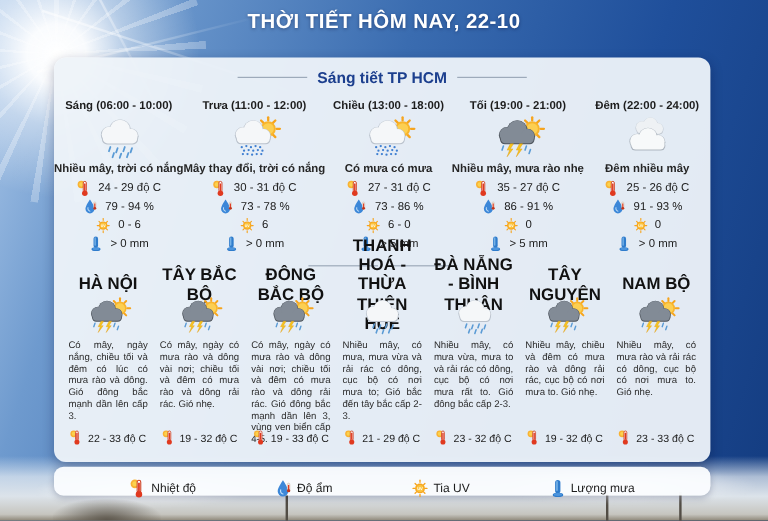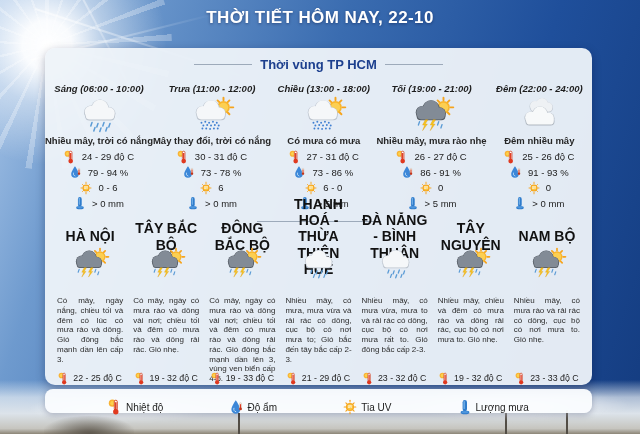--- a/index.html
+++ b/index.html
@@ -35,36 +35,36 @@
   
   .card{position:absolute;left:45px;top:48px;width:547px;height:337px;border-radius:10px;
        background:rgba(238,243,249,.95);box-shadow:0 3px 10px rgba(0,10,50,.3);}
   .sec-head{display:flex;align-items:center;justify-content:center;gap:8px;
        color:#1c3f8e;font-weight:bold;font-size:13px;}
   .sec-head .line{width:58px;height:1px;background:#9daaba;}
   .hcm-head{padding-top:9px;}
   
   .hcm-row{display:flex;margin-top:4px;}
   .period{flex:1;display:flex;flex-direction:column;align-items:center;}
-  .ptime{font-size:9.5px;font-weight:bold;color:#1d1d1d;margin-top:7px;font-style:italic;}
+  .ptime{font-size:9.5px;font-weight:bold;color:#1d1d1d;margin-top:7px;}
   .wicon{width:46px;height:38px;margin-top:2px;}
   .wicon svg{width:100%;height:100%;}
   .pdesc{font-size:9.5px;font-weight:600;color:#262626;margin:1px 0 3px;white-space:nowrap;}
   .stat{display:flex;align-items:center;gap:6px;height:15.5px;}
   .sicon{width:12px;height:14px;display:inline-block;}
   .sicon svg{width:100%;height:100%;}
   .sval{font-size:9.5px;color:#222;}
   
   .reg-head{padding-top:10px;}
   .regions-row{display:flex;margin-top:5px;padding:0 7px;}
   .region{flex:1;display:flex;flex-direction:column;align-items:center;padding:0 5px;}
   .rname{font-size:14px;font-weight:bold;color:#111;text-align:center;line-height:1.15;
        height:19px;display:flex;align-items:center;justify-content:center;}
   .region .wicon{width:40px;height:33px;margin-top:1px;}
-  .rdesc{font-size:8px;line-height:1.22;color:#2c2c2c;text-align:justify;height:73px;margin-top:16px;width:100%;}
+  .rdesc{font-size:8px;line-height:1.22;color:#2c2c2c;text-align:justify;height:73px;margin-top:3px;width:100%;}
   .rtemp{display:flex;align-items:center;gap:4px;margin-top:2px;}
   .rtemp .sicon{width:11px;height:13px;}
   .rtemp .sval{font-size:8.8px;}
   
   .legend{position:absolute;left:45px;top:389px;width:547px;height:24px;border-radius:8px;
        background:rgba(250,252,254,.96);box-shadow:0 2px 6px rgba(0,10,50,.25);
        display:flex;align-items:center;justify-content:space-around;padding:0 30px;box-sizing:border-box;}
   .legend-item{display:flex;align-items:center;gap:4px;margin-top:12px;}
   .legend-item .sicon{width:14px;height:16px;}
   .legend-item .llabel{font-size:10px;color:#1d1d1d;}
@@ -84,21 +84,21 @@
     <div class="pole pole1"></div>
     <div class="pole pole2"></div>
     <div class="pole pole3"></div>
   </div>
 
   <div class="title">THỜI TIẾT HÔM NAY, 22-10</div>
 
   <div class="card">
     <div class="sec-head hcm-head">
       <span class="line"></span>
-      <span>Thời vùng TP HCM</span>
+      <span>Sáng tiết TP HCM</span>
       <span class="line"></span>
     </div>
 
     <div class="hcm-row">
 
       <div class="period">
         <div class="ptime">Sáng (06:00 - 10:00)</div>
         <div class="wicon"><svg viewBox="0 0 44 38">
               <g fill="#bac2cc">
                 <circle cx="14" cy="16.5" r="7"></circle>
@@ -399,21 +399,21 @@
             </svg></div>
         <div class="pdesc">Nhiều mây, mưa rào nhẹ</div>
         <div class="stat">
             <span class="sicon"><svg viewBox="0 0 14 16">
                 <circle cx="4.4" cy="4.2" r="3.6" fill="#f9b233"></circle>
                 <circle cx="4.4" cy="4.2" r="2.1" fill="#fbd24e"></circle>
                 <rect x="6.3" y="1.2" width="3" height="10.2" rx="1.5" fill="#ffffff" stroke="#cf3f22" stroke-width="0.9"></rect>
                 <line x1="7.8" y1="3.2" x2="7.8" y2="10.6" stroke="#e0391f" stroke-width="1.5"></line>
                 <circle cx="7.8" cy="12.8" r="2.7" fill="#e0391f"></circle>
               </svg></span>
-            <span class="sval">26 - 27 độ C</span>
+            <span class="sval">35 - 27 độ C</span>
           </div>
         <div class="stat">
             <span class="sicon"><svg viewBox="0 0 14 16">
                 <path d="M5.8 1.2 C5.8 1.2 1.4 7.4 1.4 10.4 a4.4 4.4 0 0 0 8.8 0 C10.2 7.4 5.8 1.2 5.8 1.2 z" fill="#3c87d8"></path>
                 <path d="M3.9 9.2 a2.7 2.7 0 0 0 1.9 3.5" stroke="#bcdcf7" stroke-width="1" fill="none" stroke-linecap="round"></path>
                 <rect x="9.4" y="3.6" width="2.2" height="7.2" rx="1.1" fill="#f0e4da" stroke="#c9b7a8" stroke-width="0.4"></rect>
                 <line x1="10.5" y1="5.2" x2="10.5" y2="9.2" stroke="#e0391f" stroke-width="1.1"></line>
                 <circle cx="10.5" cy="9.9" r="1.4" fill="#c0341c"></circle>
               </svg></span>
             <span class="sval">86 - 91 %</span>
@@ -570,21 +570,21 @@
             </svg></div>
         <div class="rdesc">Có mây, ngày nắng, chiều tối và đêm có lúc có mưa rào và dông. Gió đông bắc mạnh dần lên cấp 3.</div>
         <div class="rtemp">
             <span class="sicon"><svg viewBox="0 0 14 16">
                 <circle cx="4.4" cy="4.2" r="3.6" fill="#f9b233"></circle>
                 <circle cx="4.4" cy="4.2" r="2.1" fill="#fbd24e"></circle>
                 <rect x="6.3" y="1.2" width="3" height="10.2" rx="1.5" fill="#ffffff" stroke="#cf3f22" stroke-width="0.9"></rect>
                 <line x1="7.8" y1="3.2" x2="7.8" y2="10.6" stroke="#e0391f" stroke-width="1.5"></line>
                 <circle cx="7.8" cy="12.8" r="2.7" fill="#e0391f"></circle>
               </svg></span>
-            <span class="sval">22 - 25 độ C</span>
+            <span class="sval">22 - 33 độ C</span>
           </div>
       </div>
 
       <div class="region">
         <div class="rname">TÂY BẮC BỘ</div>
         <div class="wicon"><svg viewBox="0 0 48 38">
               <g stroke="#f6a41d" stroke-width="2" stroke-linecap="round">
                 <line x1="43.2" y1="11" x2="46.2" y2="11"></line>
                 <line x1="40.1" y1="16.1" x2="42.2" y2="18.2"></line>
                 <line x1="36" y1="18.3" x2="36" y2="21.2"></line>

